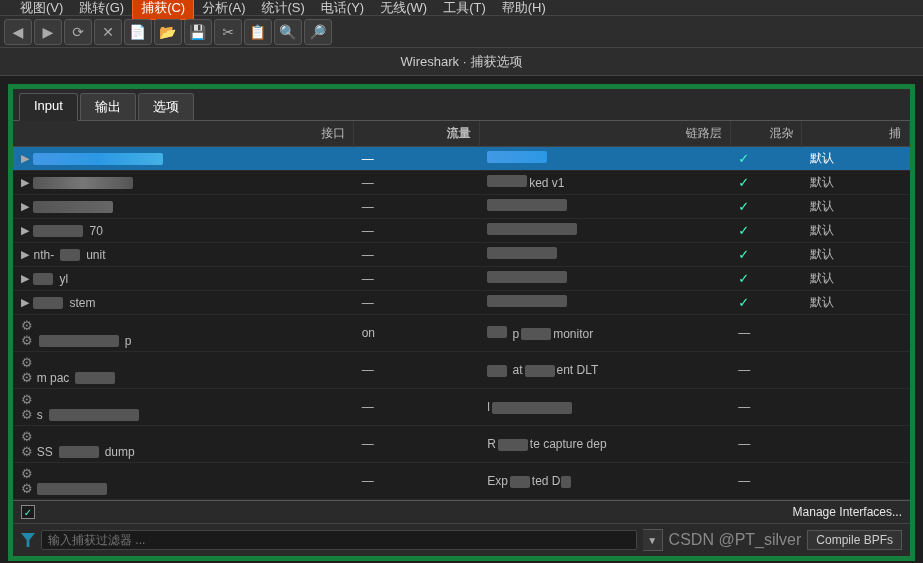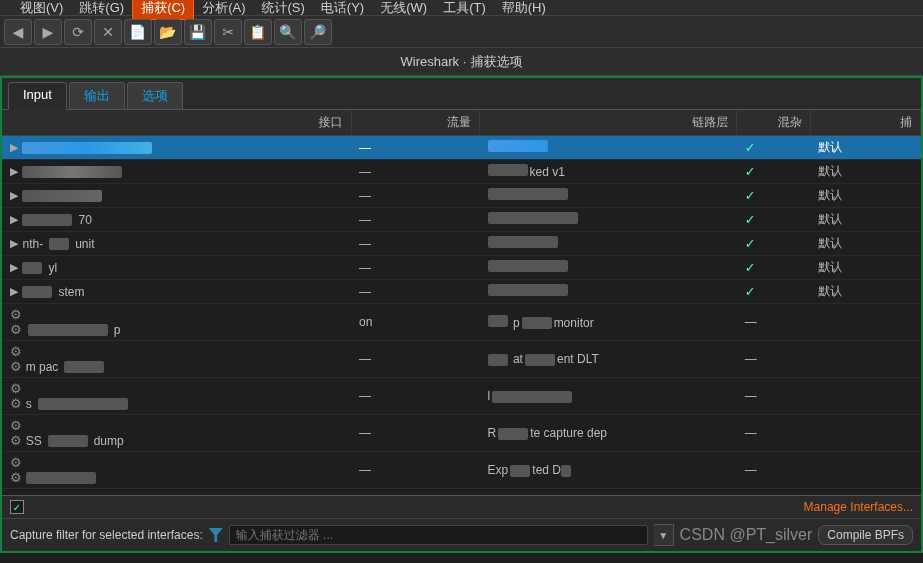--- a/index.html
+++ b/index.html
@@ -67,43 +67,43 @@
       background: #2d2d2d;
       height: 28px;
       border-bottom: 1px solid #444;
       color: #ccc;
       font-size: 13px;
     }
 
     
     .dialog {
       background: #2a2a2a;
-      border: 2px solid #15803d;
-      margin: 0;
+      border: 5px solid #15803d;
+      margin: 8px;
       display: flex;
       flex-direction: column;
       height: calc(563px - 86px);
     }
 
     
     .tabs {
       display: flex;
       background: #2a2a2a;
       border-bottom: 1px solid #555;
       padding: 4px 6px 0 6px;
       gap: 2px;
     }
     .tab {
       padding: 4px 14px;
       background: #3a3a3a;
       border: 1px solid #555;
       border-bottom: none;
       cursor: pointer;
       border-radius: 3px 3px 0 0;
-      color: #0ea5e9;
+      color: #ffffff;
       font-size: 13px;
     }
     .tab.active {
       background: #2a2a2a;
       color: white;
       border-bottom: 1px solid #2a2a2a;
       margin-bottom: -1px;
     }
 
     
@@ -142,21 +142,21 @@
       color: #bbb;
       vertical-align: middle;
       white-space: nowrap;
       overflow: hidden;
       max-width: 200px;
       text-overflow: ellipsis;
     }
     tbody tr.selected td { color: white; }
 
     .col-interface { width: 38%; }
-    .col-traffic { width: 14%; }
+    .col-traffic { width: 14%; font-weight: bold; }
     .col-linklayer { width: 28%; }
     .col-promisc { width: 8%; }
     .col-capture { width: 12%; }
 
     .checkmark { color: #4fc; font-size: 13px; }
     .arrow-right { color: #aaa; font-size: 11px; }
 
     
     .gear-row td:first-child::before {
       content: '⚙';
@@ -187,21 +187,21 @@
       border: 1px solid #888;
       background: #1a1a1a;
       display: flex;
       align-items: center;
       justify-content: center;
       color: #4fc;
       font-size: 10px;
     }
     .manage-interfaces-btn {
       margin-left: auto;
-      color: #f97316;
+      color: #e5e5e5;
       cursor: pointer;
       font-size: 12px;
       padding-left: 40px;
     }
 
     
     .filter-row {
       background: #2a2a2a;
       border-top: 1px solid #444;
       padding: 5px 8px;
@@ -249,21 +249,21 @@
       white-space: nowrap;
       text-align: center;
     }
     .compile-bpf-btn {
       background: #333;
       border: 1px solid #555;
       color: #ccc;
       padding: 2px 8px;
       font-size: 12px;
       cursor: pointer;
-      border-radius: 7px;
+      border-radius: 0;
       white-space: nowrap;
     }
 
     .scrollbar-style::-webkit-scrollbar { width: 8px; height: 8px; }
     .scrollbar-style::-webkit-scrollbar-track { background: #1a1a1a; }
     .scrollbar-style::-webkit-scrollbar-thumb { background: #555; border-radius: 4px; }
 
     .first-col-content {
       display: flex;
       align-items: center;
@@ -509,21 +509,20 @@
   </div>
 
   <div class="bottom-bar">
     <div class="checkbox-container">
       <div class="checkbox-box">✓</div>
     </div>
     <div class="manage-interfaces-btn">Manage Interfaces...</div>
   </div>
 
   <div class="filter-row">
-    <span class="filter-label">Capture filter for selected interfaces:</span>
     <div class="filter-icon"></div>
     <input class="filter-input" type="text" value="" placeholder="输入捕获过滤器 ..." style="">
     <div class="filter-dropdown">▼</div>
     <span class="csdn-watermark">CSDN @PT_silver</span>
     <button class="compile-bpf-btn">Compile BPFs</button>
   </div>
 
 </div>
 
 </body></html>

